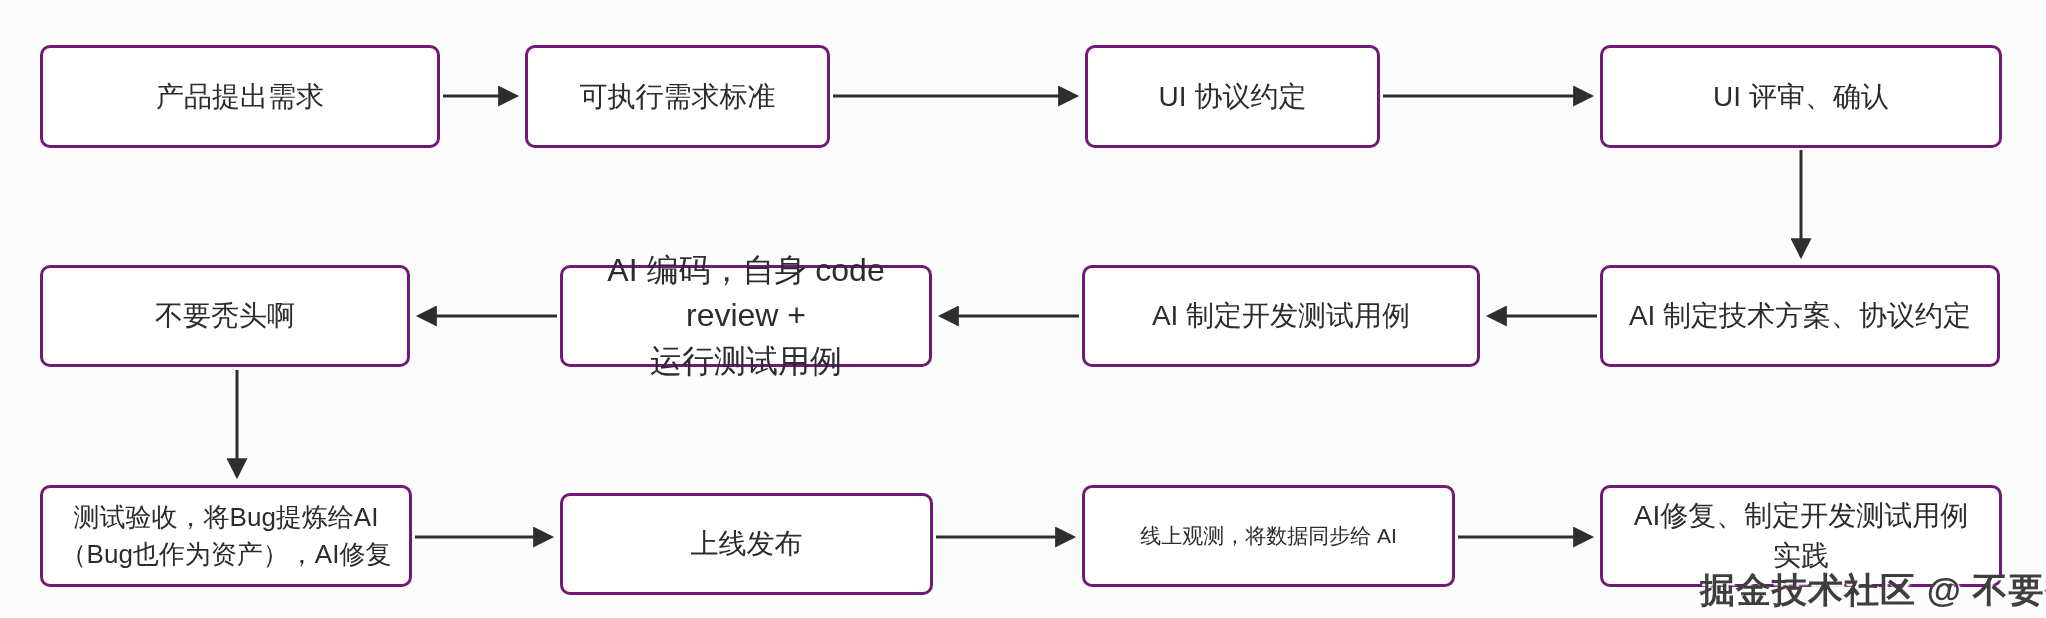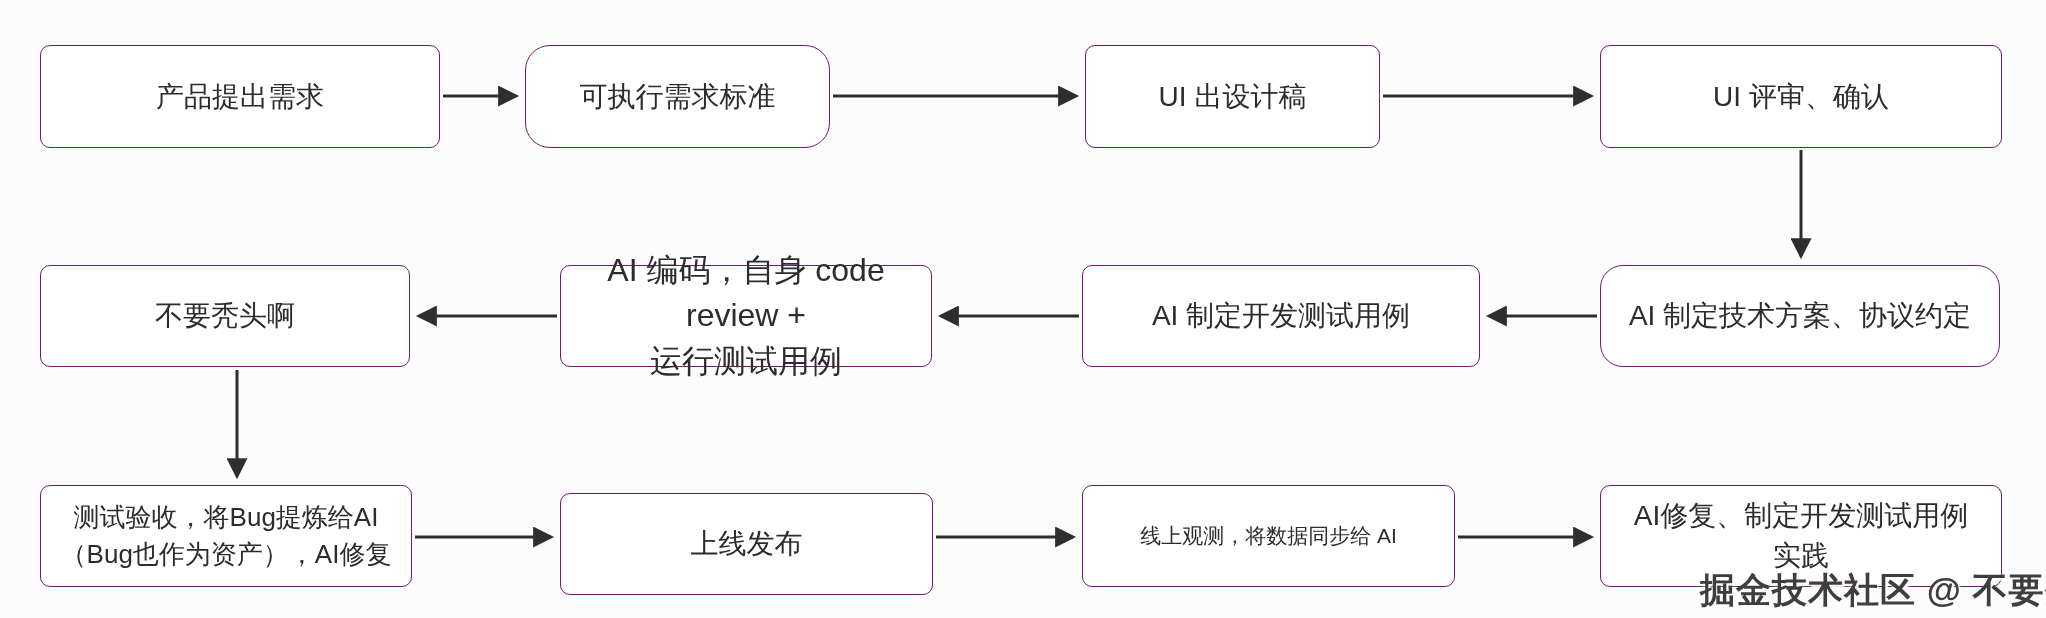--- a/index.html
+++ b/index.html
@@ -5,33 +5,33 @@
   html, body { margin:0; padding:0; }
   body {
     width: 2046px; height: 618px;
     position: relative; overflow: hidden;
     background: #fcfcfc;
     font-family: "Liberation Sans", "DejaVu Sans", sans-serif;
   }
   .node {
     position: absolute;
     background: #ffffff;
-    border: 1px solid #701a75;
+    border: 3px solid #701a75;
     border-radius: 10px;
     box-sizing: border-box;
     display: flex; align-items: center; justify-content: center;
     text-align: center;
     font-size: 28px; color: #2c2c2c; line-height: 1.42;
   }
   .node span { white-space: pre-line; padding: 0 6px; display: block; }
   #n1  { left: 40px;   top: 45px;  width: 400px; height: 103px; }
-  #n2  { left: 525px;  top: 45px;  width: 305px; height: 103px; border-radius: 25px; }
+  #n2  { left: 525px;  top: 45px;  width: 305px; height: 103px; }
   #n3  { left: 1085px; top: 45px;  width: 295px; height: 103px; }
   #n4  { left: 1600px; top: 45px;  width: 402px; height: 103px; text-align: center; }
-  #n5  { left: 1600px; top: 265px; width: 400px; height: 102px; border-radius: 23px; }
+  #n5  { left: 1600px; top: 265px; width: 400px; height: 102px; }
   #n6  { left: 1082px; top: 265px; width: 398px; height: 102px; }
   #n7  { left: 560px;  top: 265px; width: 372px; height: 102px; font-size: 32px; }
   #n8  { left: 40px;   top: 265px; width: 370px; height: 102px; }
   #n9  { left: 40px;   top: 485px; width: 372px; height: 102px; font-size: 26px; }
   #n10 { left: 560px;  top: 493px; width: 373px; height: 102px; }
   #n11 { left: 1082px; top: 485px; width: 373px; height: 102px; font-size: 21px; }
   #n12 { left: 1600px; top: 485px; width: 402px; height: 102px; }
   #arrow-layer {
     position: absolute; left: 0; top: 0;
     width: 2046px; height: 618px;
@@ -91,21 +91,21 @@
     </g>
 </svg>
 
 <div class="node" id="n1">
     <span>产品提出需求</span>
   </div>
 <div class="node" id="n2">
     <span>可执行需求标准</span>
   </div>
 <div class="node" id="n3">
-    <span>UI 出设计稿</span>
+    <span>UI 协议约定</span>
   </div>
 <div class="node" id="n4">
     <span>UI 评审、确认</span>
   </div>
 <div class="node" id="n5">
     <span>AI 制定技术方案、协议约定</span>
   </div>
 <div class="node" id="n6">
     <span>AI 制定开发测试用例</span>
   </div>

